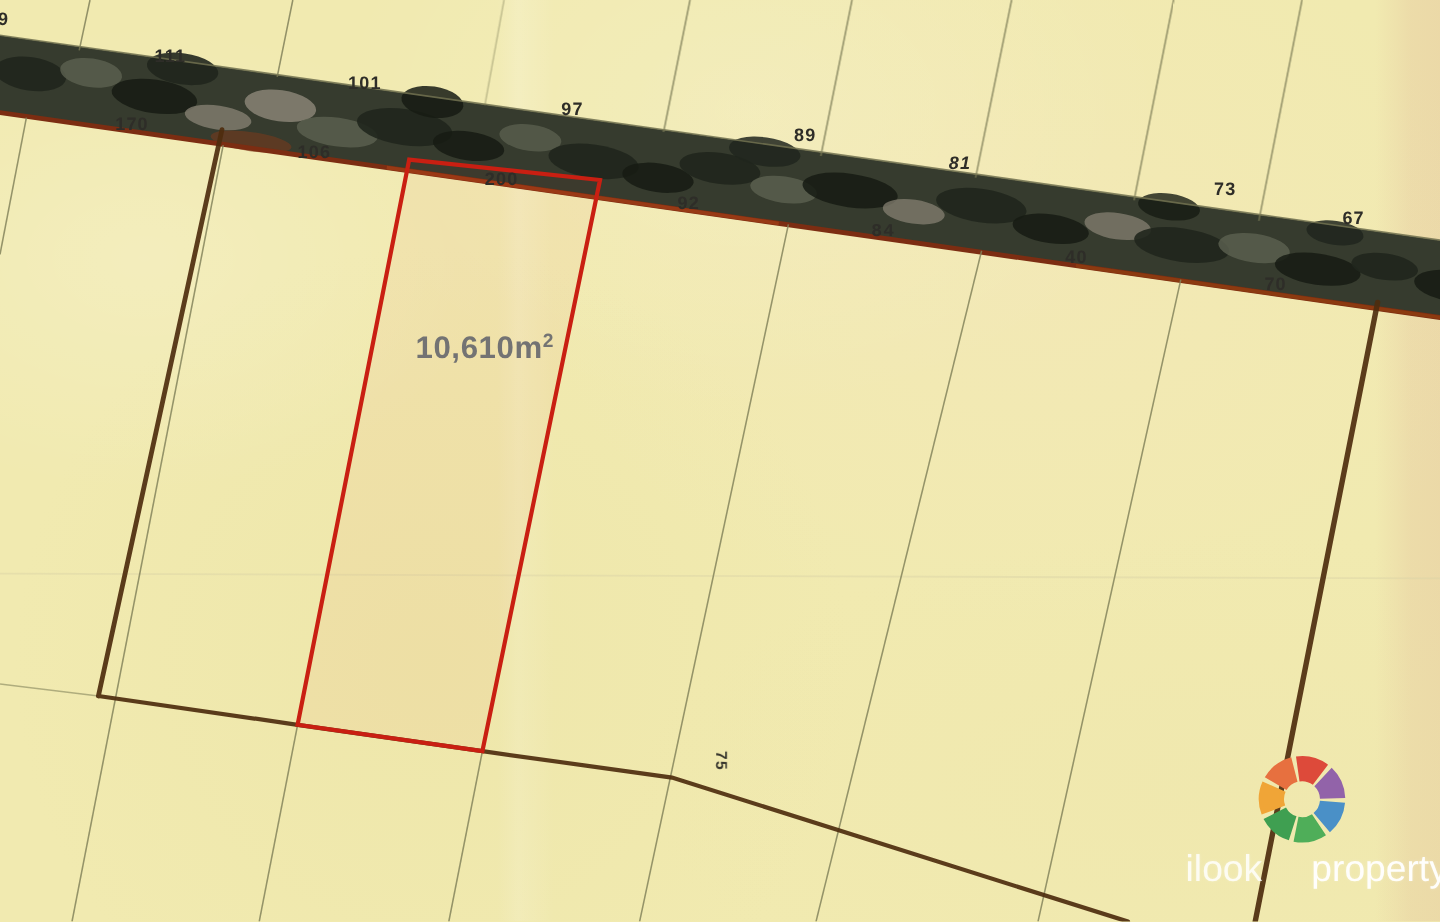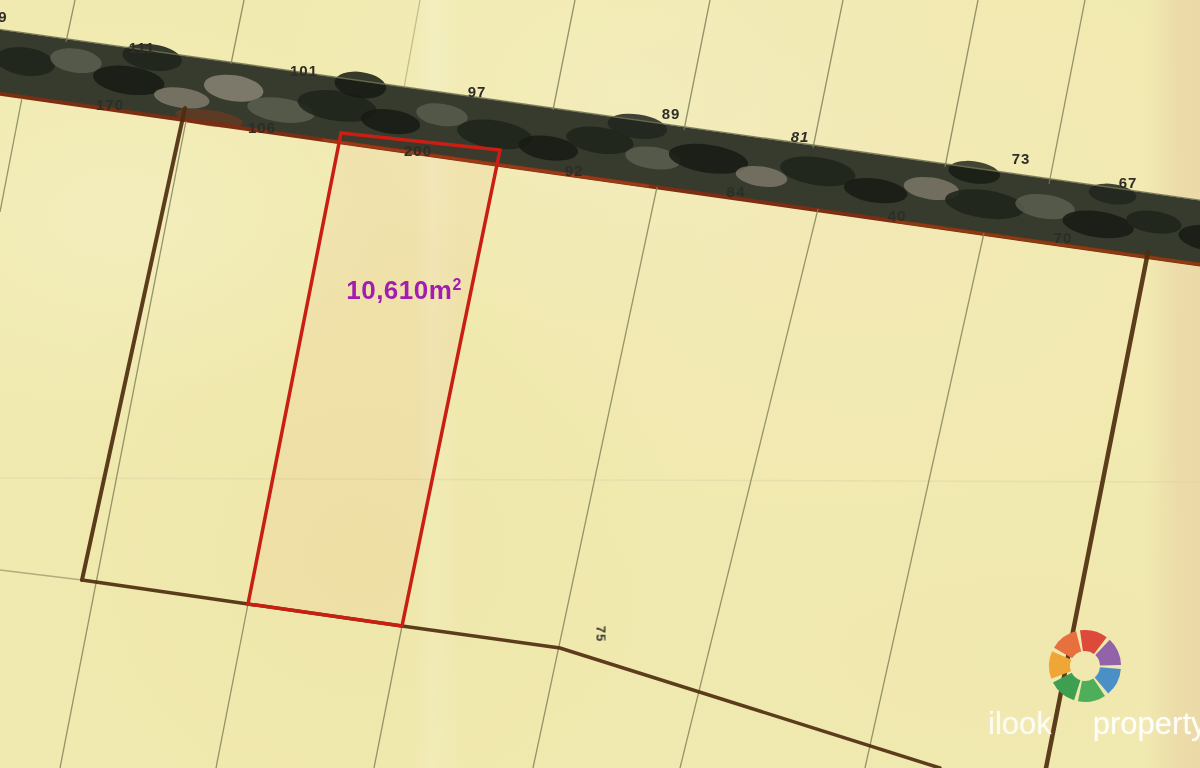--- a/index.html
+++ b/index.html
@@ -25,21 +25,21 @@
   svg.linework{position:absolute;left:0;top:0;}
   #labels{position:absolute;inset:0;}
   .lot-num{
     position:absolute;transform:translate(-50%,-50%);
     font:700 15px "Liberation Sans",sans-serif;color:#2e2d28;
     letter-spacing:1px;filter:blur(.45px);white-space:nowrap;
   }
   .lot-num.rotated{font:600 13px "Liberation Sans",sans-serif;color:#35342c;}
   .area-label{
     position:absolute;transform:translate(-50%,-50%);
-    font:700 26px "Liberation Sans",sans-serif;color:#a21caf;
+    font:700 26px "Liberation Sans",sans-serif;color:#737373;
     letter-spacing:.5px;filter:blur(.25px);white-space:nowrap;
   }
   .area-label .sup{font-size:16px;position:relative;top:-9px;font-weight:700;}
   .watermark{position:absolute;left:0;top:0;}
   .wm-logo{position:absolute;left:1043px;top:624px;}
   .wm-text{
     position:absolute;left:988px;top:706px;white-space:nowrap;
     font-size:31px;letter-spacing:0;
     text-shadow:0 0 3px rgba(255,255,255,.25);
   }

